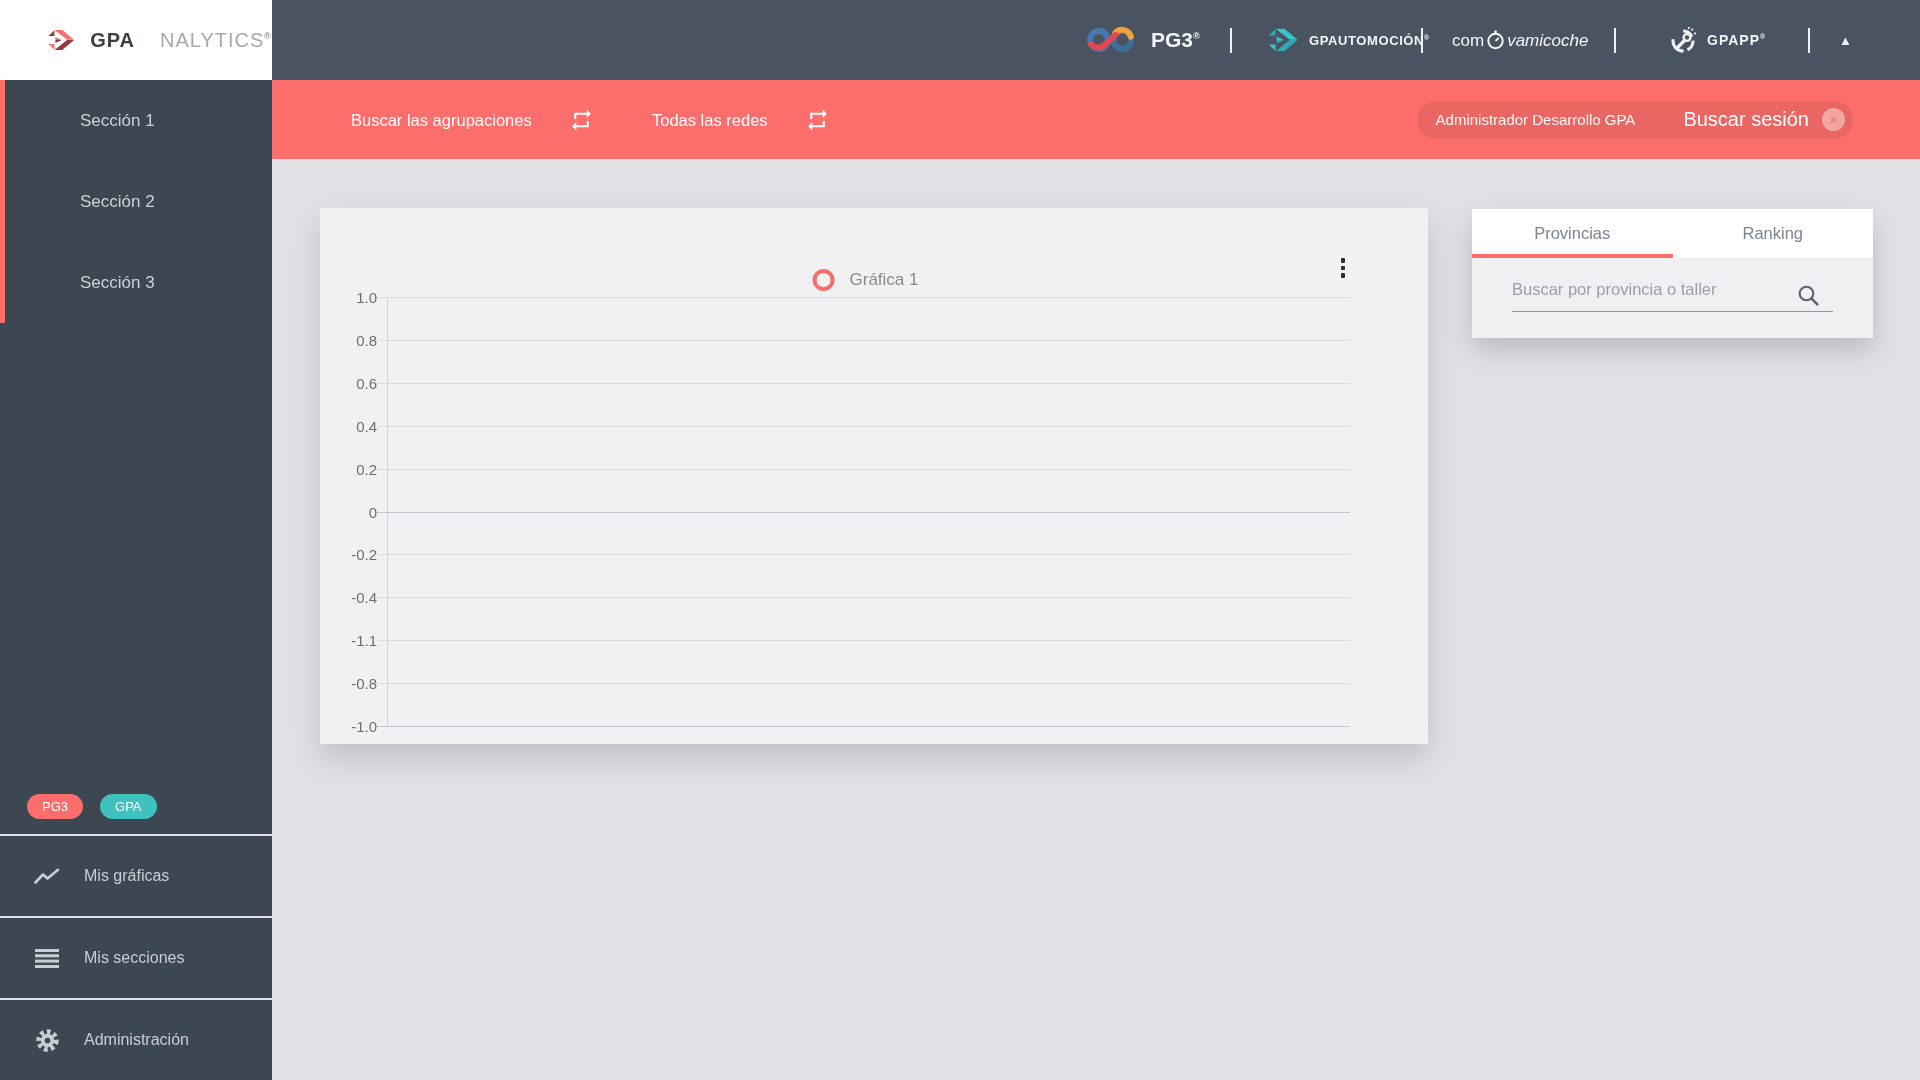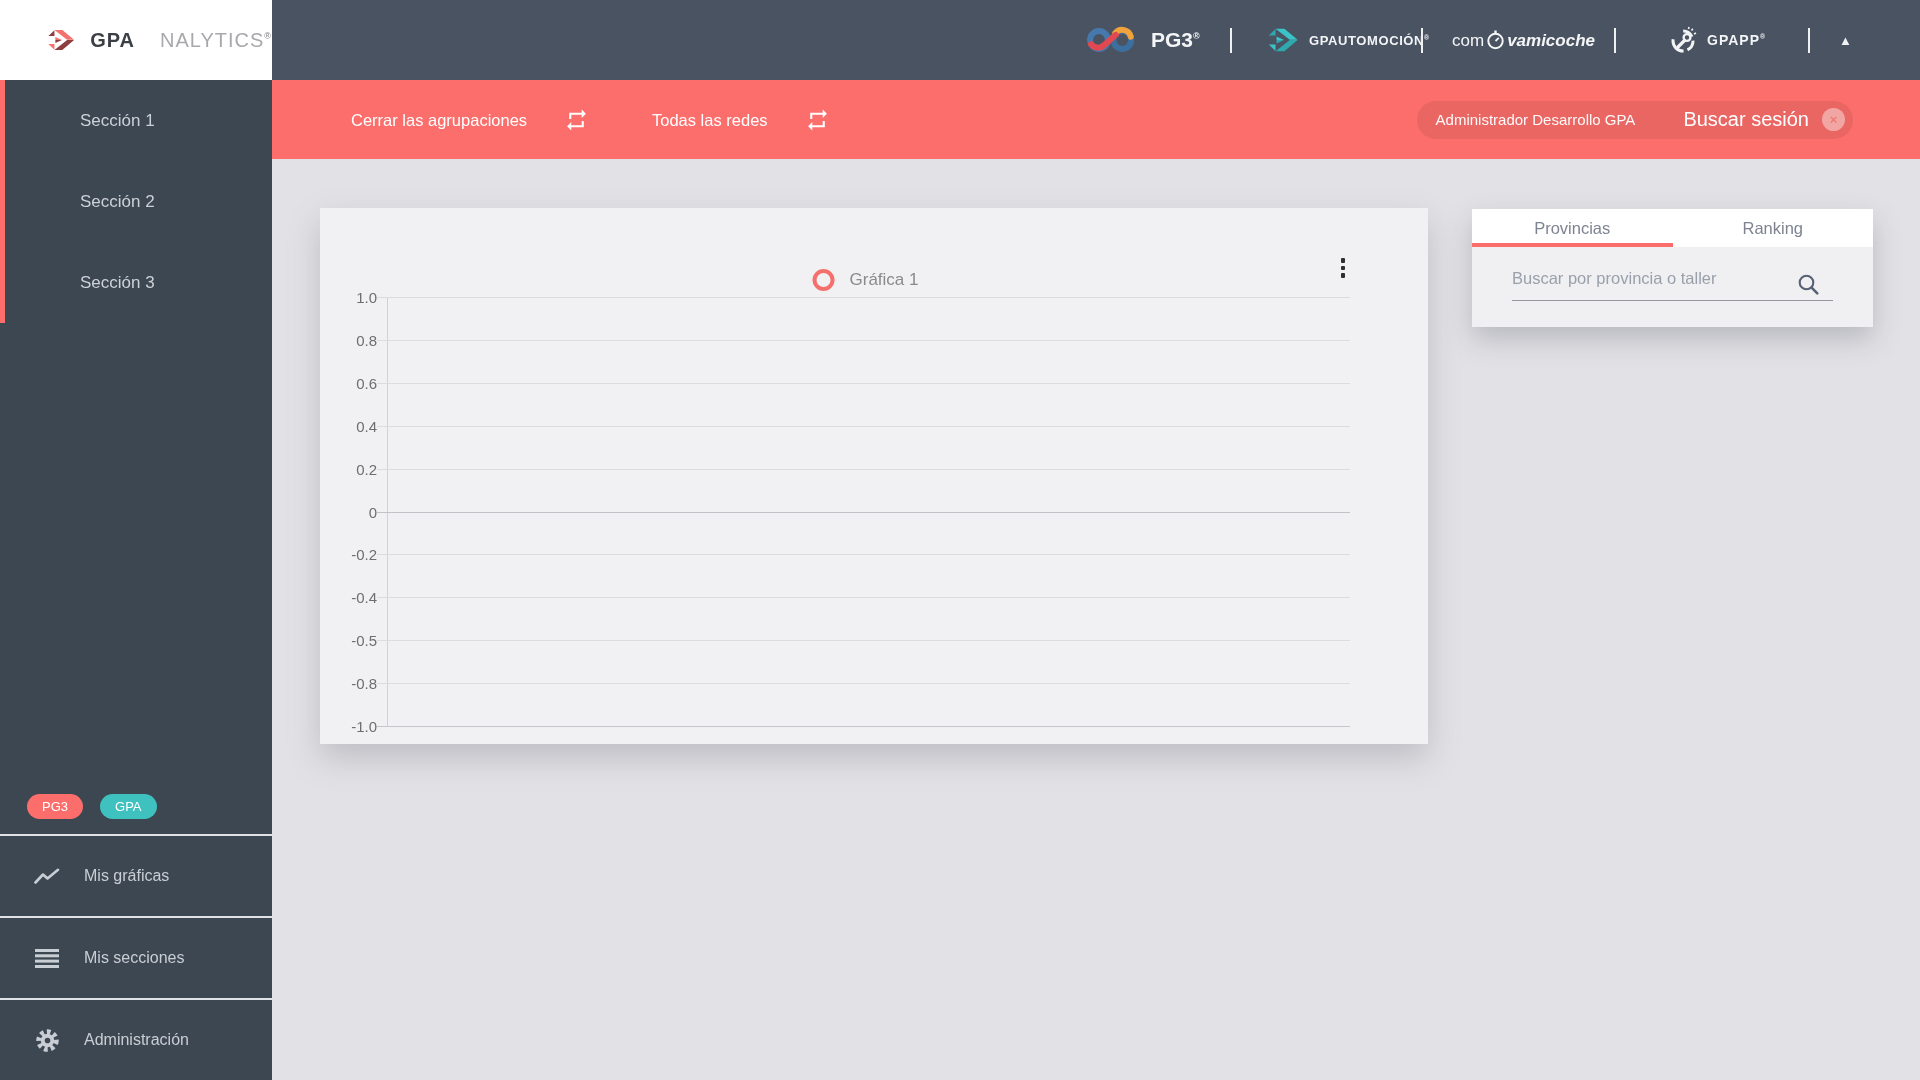--- a/index.html
+++ b/index.html
@@ -28,21 +28,21 @@
   .menu-icon { width: 26px; display: flex; align-items: center; justify-content: center; }
   .menu-label { margin-left: 24px; font-size: 16px; color: #c9ced4; }
   
   .top-header { position: absolute; left: 272px; top: 0; width: 1648px; height: 80px; background: #4a5362; }
   .hgroup { position: absolute; top: 50%; transform: translateY(-50%); display: flex; align-items: center; }
   .hdivider { position: absolute; top: 28px; width: 2px; height: 25px; background: #eef0f2; }
   .pg3-text { margin-left: 9px; font-size: 21px; font-weight: bold; color: #f4f5f7; }
   .sup { font-size: 9px; vertical-align: super; color: #f4f5f7; }
   .auto-text { margin-left: 9px; font-size: 13px; letter-spacing: .6px; color: #f2f4f6; font-weight: bold; }
   .coche-text { font-size: 17px; color: #f4f5f7; }
-  .coche-right { font-style: italic; font-weight: bold; }
+  .coche-right { font-style: italic; font-weight: normal; }
   .coche-clock { margin: 0 1px; display: inline-flex; }
   .gpapp-text { margin-left: 9px; font-size: 14px; font-weight: bold; letter-spacing: 1px; color: #f2f4f6; }
   .caret { font-size: 13px; color: #f0f2f4; cursor: pointer; }
   
   .filter-bar { position: absolute; left: 272px; top: 80px; width: 1648px; height: 79px; background: #fb6e6b; }
   .fgroup { position: absolute; top: 50%; transform: translateY(-50%); display: flex; align-items: center; cursor: pointer; }
   .fgroup-1 { left: 79px; }
   .fgroup-2 { left: 380px; }
   .flabel { font-size: 16.5px; color: #ffffff; }
   .ficon { margin-left: 37px; display: flex; }
@@ -68,21 +68,21 @@
   .plot::before { content: ''; position: absolute; left: -1px; top: 0; bottom: 0; width: 1px; background: #d2d2d6; }
   .grid-row { position: absolute; left: 0; right: 0; height: 0; }
   .grid-row .tick { position: absolute; right: calc(100% + 11px); top: 0; transform: translateY(-50%);
     font-size: 15px; color: #6e6e70; white-space: nowrap; }
   .grid-row .gline { position: absolute; left: -11px; right: 0; top: 0; border-top: 1px solid #dcdcdf; }
   .grid-row.zero .gline { border-color: #c2c2c6; }
   .grid-row.last .gline { border-color: #c6c6ca; }
   
   .panel { position: absolute; left: 1472px; top: 209px; width: 401px;
     box-shadow: 0 12px 26px rgba(96,96,112,0.32); }
-  .tabs { display: flex; height: 38px; background: #ffffff; }
+  .tabs { display: flex; height: 49px; background: #ffffff; }
   .tab { position: relative; flex: 1; display: flex; align-items: center; justify-content: center;
     font-size: 16.5px; color: #7d8490; cursor: pointer; }
   .tab.active::after { content: ''; position: absolute; left: 0; right: 0; bottom: 0; height: 4px; background: #fb6e6b; }
   .panel-body { position: relative; height: 80px; background: #f0f0f2; }
   .search-input { position: absolute; left: 40px; top: 10px; width: 321px; height: 44px;
     border: none; border-bottom: 1px solid #97979d; background: transparent; outline: none;
     font-size: 16.5px; color: #4a4f58; font-family: "Liberation Sans", "DejaVu Sans", sans-serif; }
   .search-input::placeholder { color: #9aa0ab; }
   .search-icon { position: absolute; right: 53px; top: 26px; cursor: pointer; }
 </style>
@@ -202,21 +202,21 @@
   </div>
   <div class="hdivider" style="left:1536px"></div>
 
   <div class="hgroup" style="left:1567px">
     <span class="caret">▲</span>
   </div>
 </header>
 
 <div class="filter-bar">
   <div class="fgroup fgroup-1">
-    <span class="flabel">Cerrar las agrupaciones</span>
+    <span class="flabel">Buscar las agrupaciones</span>
     <span class="ficon">
       <svg width="25" height="25" viewBox="0 0 24 24" fill="#ffffff">
         <path d="M7 7h10v3l4-4-4-4v3H5v6h2V7zm10 10H7v-3l-4 4 4 4v-3h12v-6h-2v4z"></path>
       </svg>
     </span>
   </div>
   <div class="fgroup fgroup-2">
     <span class="flabel">Todas las redes</span>
     <span class="ficon">
       <svg width="25" height="25" viewBox="0 0 24 24" fill="#ffffff">
@@ -268,21 +268,21 @@
       </div>
       <div class="grid-row" style="top: 60%;">
         <span class="tick">-0.2</span>
         <span class="gline"></span>
       </div>
       <div class="grid-row" style="top: 70%;">
         <span class="tick">-0.4</span>
         <span class="gline"></span>
       </div>
       <div class="grid-row" style="top: 80%;">
-        <span class="tick">-0.5</span>
+        <span class="tick">-1.1</span>
         <span class="gline"></span>
       </div>
       <div class="grid-row" style="top: 90%;">
         <span class="tick">-0.8</span>
         <span class="gline"></span>
       </div>
       <div class="grid-row last" style="top: 100%;">
         <span class="tick">-1.0</span>
         <span class="gline"></span>
       </div>

